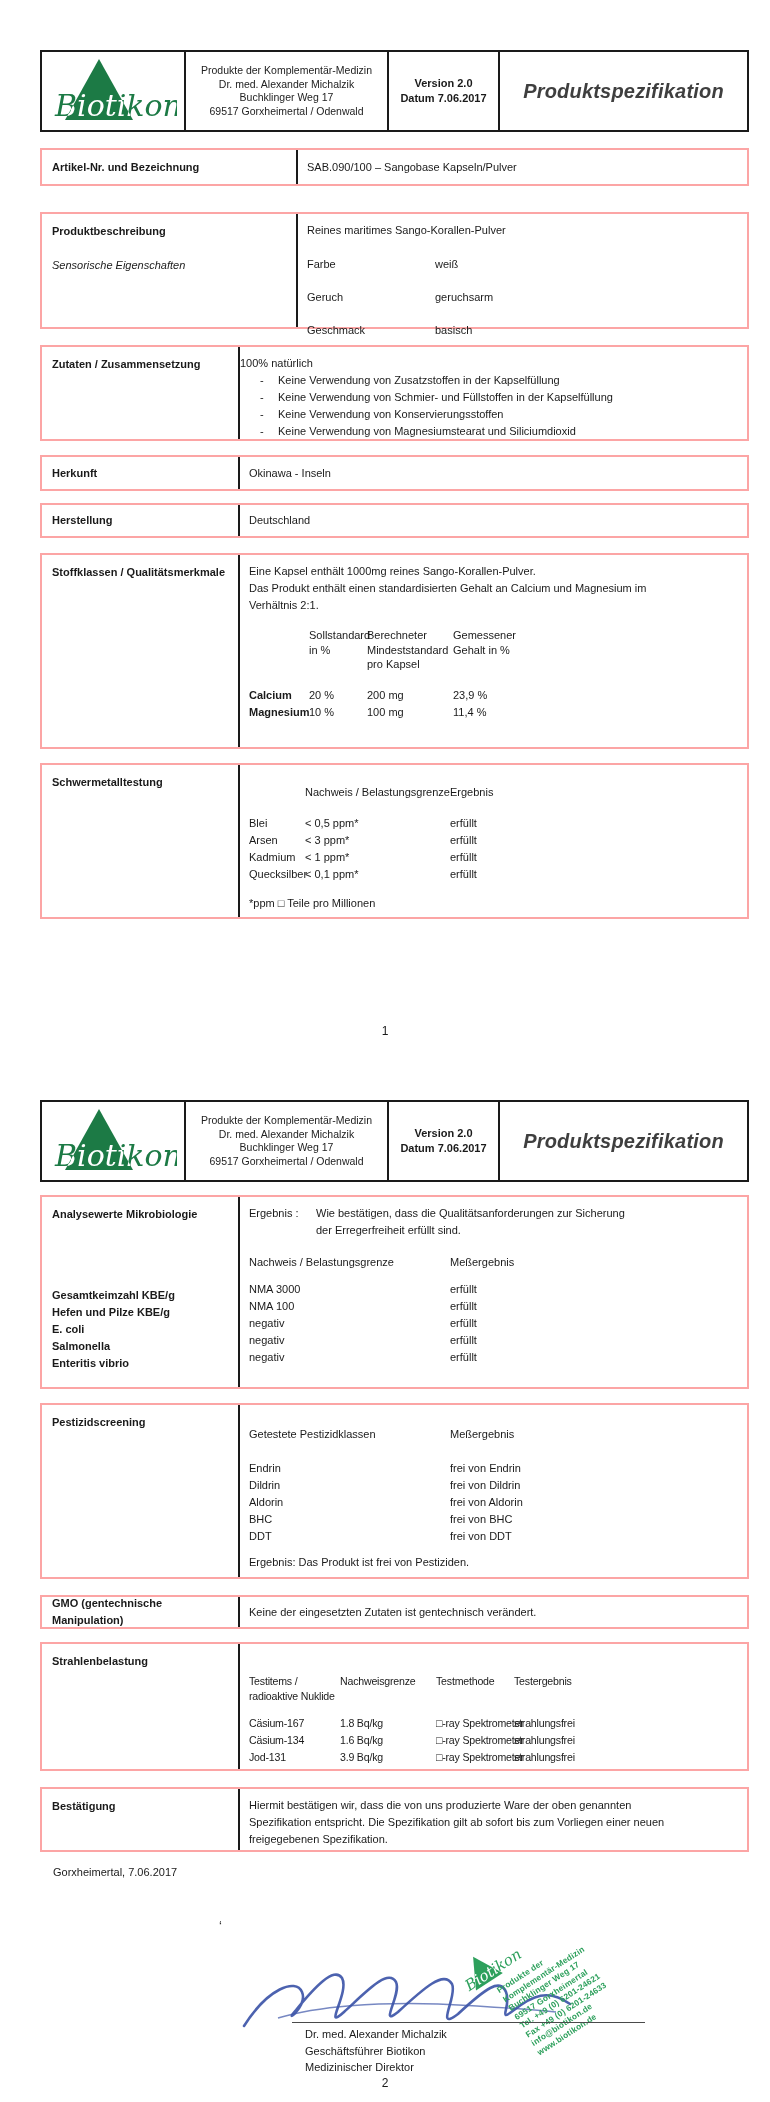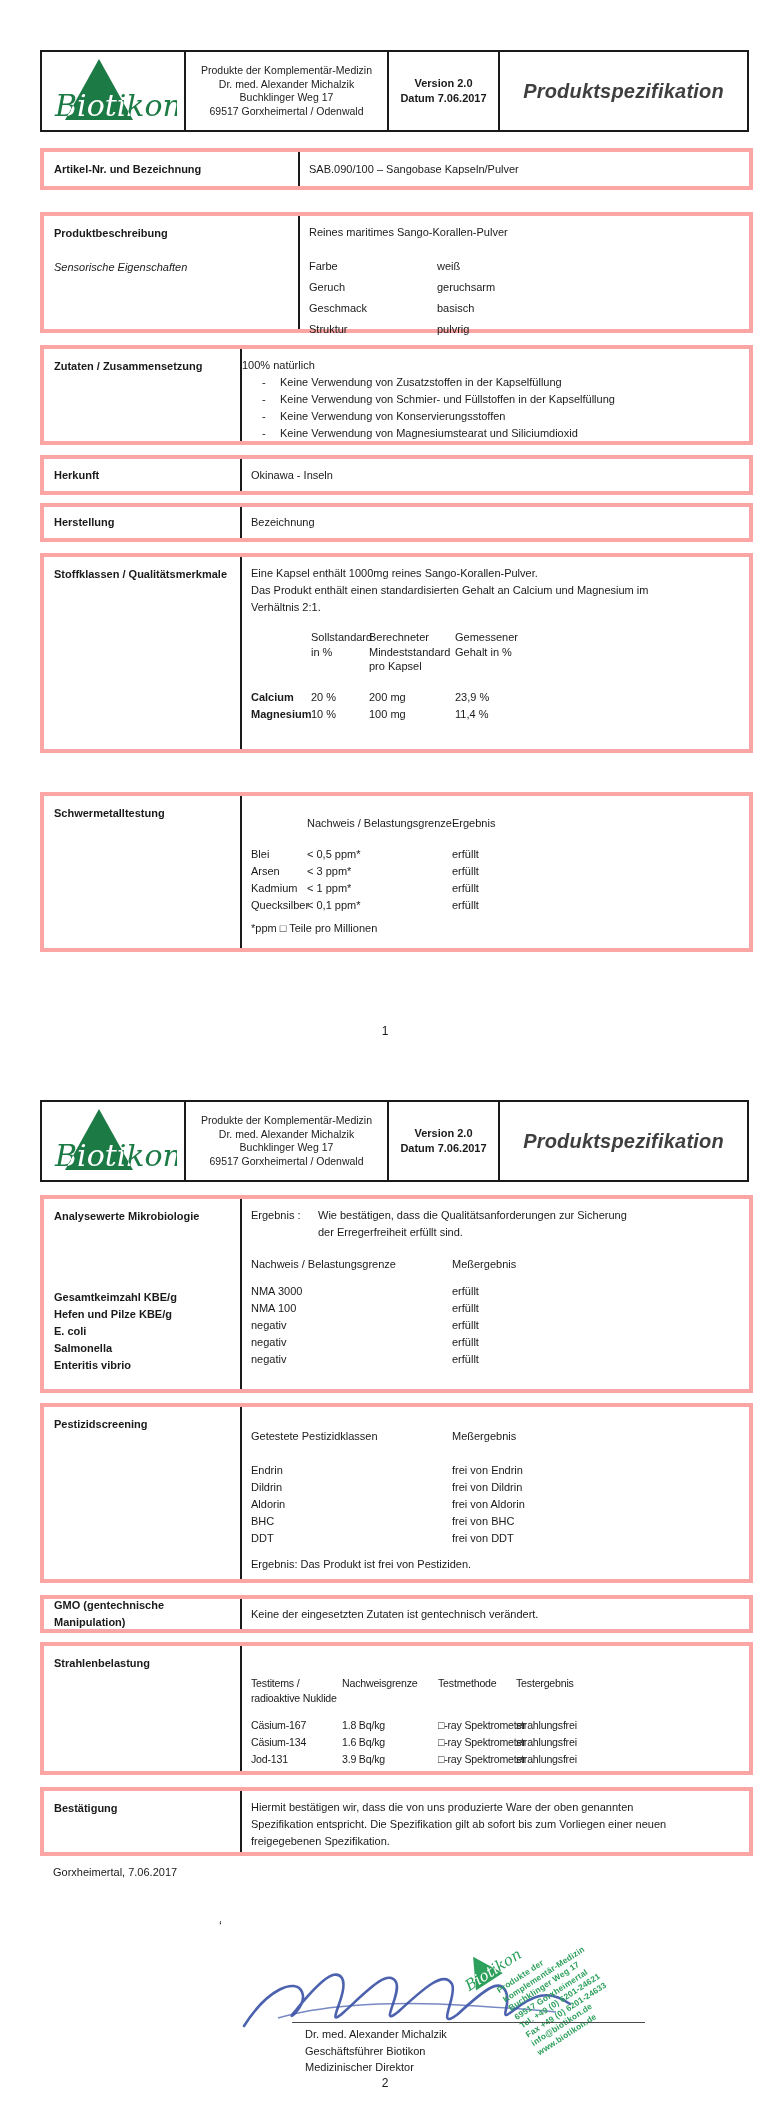--- a/index.html
+++ b/index.html
@@ -1,35 +1,35 @@
 <!DOCTYPE html>
 <html><head>
 <meta charset="utf-8">
 <style>
   html,body{margin:0;padding:0}
   body{background:#ffffff;width:770px;font-family:"Liberation Sans",sans-serif;color:#1a1a1a}
   .page{position:relative;width:770px;height:2102px;background:#fff;overflow:hidden}
-  .box{position:absolute;left:40px;width:705px;border:4px solid #fca5a5;display:flex;background:#fff}
+  .box{position:absolute;left:40px;width:705px;border:2px solid #fca5a5;display:flex;background:#fff}
   .lbl{flex:0 0 180px;border-right:2px solid #1a1a1a;padding:9px 6px 6px 10px;font-weight:bold;font-size:11px;line-height:17px}
   .lbl.wide{flex:0 0 238px}
   .cnt{flex:1;padding:8px 8px 6px 9px;font-size:11px;line-height:17px}
   .vcenter{display:flex;align-items:center;padding-top:0;padding-bottom:0}
   .italic{font-style:italic;font-weight:normal}
   .pre{white-space:pre-line}
   .nowrap{white-space:nowrap}
   
   .hdr{position:absolute;left:40px;width:705px;height:78px;border:2px solid #1a1a1a;display:flex;background:#fff}
   .hdr .cell{border-right:2px solid #1a1a1a;display:flex;flex-direction:column;align-items:center;justify-content:center}
   .hdr .cell:last-child{border-right:none}
   .hdr .c-logo{flex:0 0 142px}
   .hdr .c-addr{flex:0 0 201px;font-size:10.5px;line-height:13.5px;text-align:right;color:#222}
   .hdr .c-ver{flex:0 0 109px;font-size:11px;font-weight:bold;text-align:center;line-height:15px}
   .hdr .c-title{flex:1;font-size:20px;font-weight:bold;font-style:italic;color:#3f3f3f;letter-spacing:.2px}
   
-  .pb-grid{display:grid;grid-template-columns:128px auto;row-gap:4px}
+  .pb-grid{display:grid;grid-template-columns:128px auto;row-gap:16px}
   .pb-grid div{line-height:17px}
   
   .dash-item{position:relative;padding-left:38px}
   .dash-item::before{content:"-";position:absolute;left:20px}
   
   .sk-grid{display:grid;grid-template-columns:60px 58px 86px auto;line-height:14.5px}
   .sk-grid .h{white-space:pre-line;padding-top:0}
   .sk-gap{height:15px}
   .sk-row{display:grid;grid-template-columns:60px 58px 86px auto;line-height:17px}
   .sk-row .n{font-weight:bold}
@@ -117,21 +117,21 @@
     </div>
   </div>
 
   <div class="box" style="top:455px;height:32px">
     <div class="lbl vcenter">Herkunft</div>
     <div class="cnt vcenter">Okinawa - Inseln</div>
   </div>
 
   <div class="box" style="top:503px;height:31px">
     <div class="lbl vcenter">Herstellung</div>
-    <div class="cnt vcenter">Bezeichnung</div>
+    <div class="cnt vcenter">Deutschland</div>
   </div>
 
   <div class="box" style="top:553px;height:192px">
     <div class="lbl">Stoffklassen / Qualitätsmerkmale</div>
     <div class="cnt">
       <div>Eine Kapsel enthält 1000mg reines Sango-Korallen-Pulver.</div>
       <div class="pre">Das Produkt enthält einen standardisierten Gehalt an Calcium und Magnesium im
 Verhältnis 2:1.</div>
       <div class="sk-grid" style="margin-top:14px">
         <div></div>
@@ -152,21 +152,21 @@
       </div>
       <div class="sk-row">
         <div class="n">Magnesium</div>
         <div>10 %</div>
         <div>100 mg</div>
         <div>11,4 %</div>
       </div>
     </div>
   </div>
 
-  <div class="box" style="top:792px;height:152px">
+  <div class="box" style="top:763px;height:152px">
     <div class="lbl">Schwermetalltestung</div>
     <div class="cnt" style="padding-top:19px">
       <div class="sm-grid">
         <div></div>
         <div>Nachweis / Belastungsgrenze</div>
         <div>Ergebnis</div>
       </div>
       <div style="height:14px"></div>
       <div class="sm-grid">
         <div>Blei</div>
@@ -181,21 +181,21 @@
       <div class="sm-grid">
         <div>Kadmium</div>
         <div>&lt; 1 ppm*</div>
         <div>erfüllt</div>
       </div>
       <div class="sm-grid">
         <div>Quecksilber</div>
         <div>&lt; 0,1 ppm*</div>
         <div>erfüllt</div>
       </div>
-      <div style="margin-top:6px">*ppm □ Teile pro Millionen</div>
+      <div style="margin-top:12px">*ppm □ Teile pro Millionen</div>
     </div>
   </div>
 
   <div class="pagenum" style="top:1024px">1</div>
 
   <div class="hdr" style="top:1100px">
     <div class="cell c-logo">
       <svg width="128" height="70" viewBox="0 0 128 70">
         <defs>
             <clipPath id="tri2">

